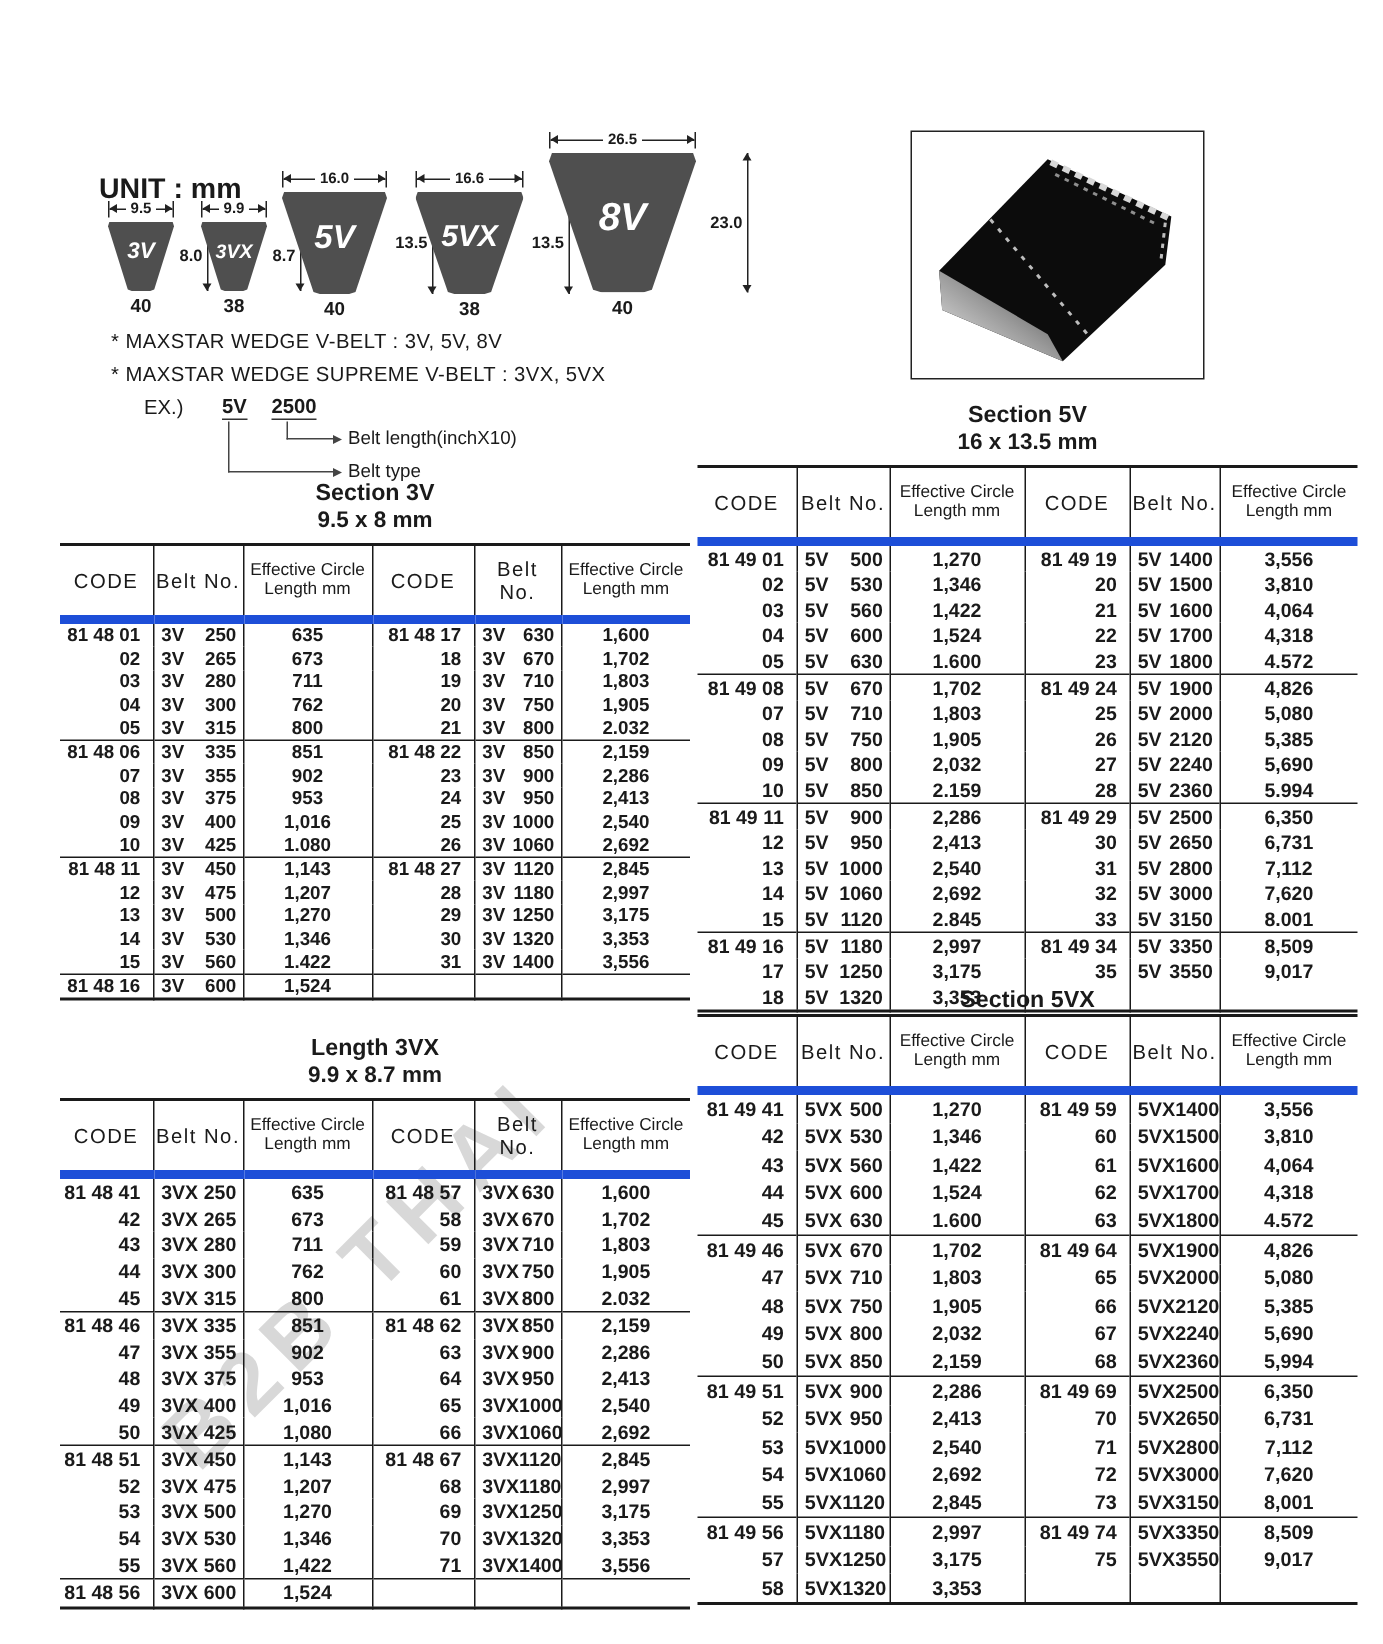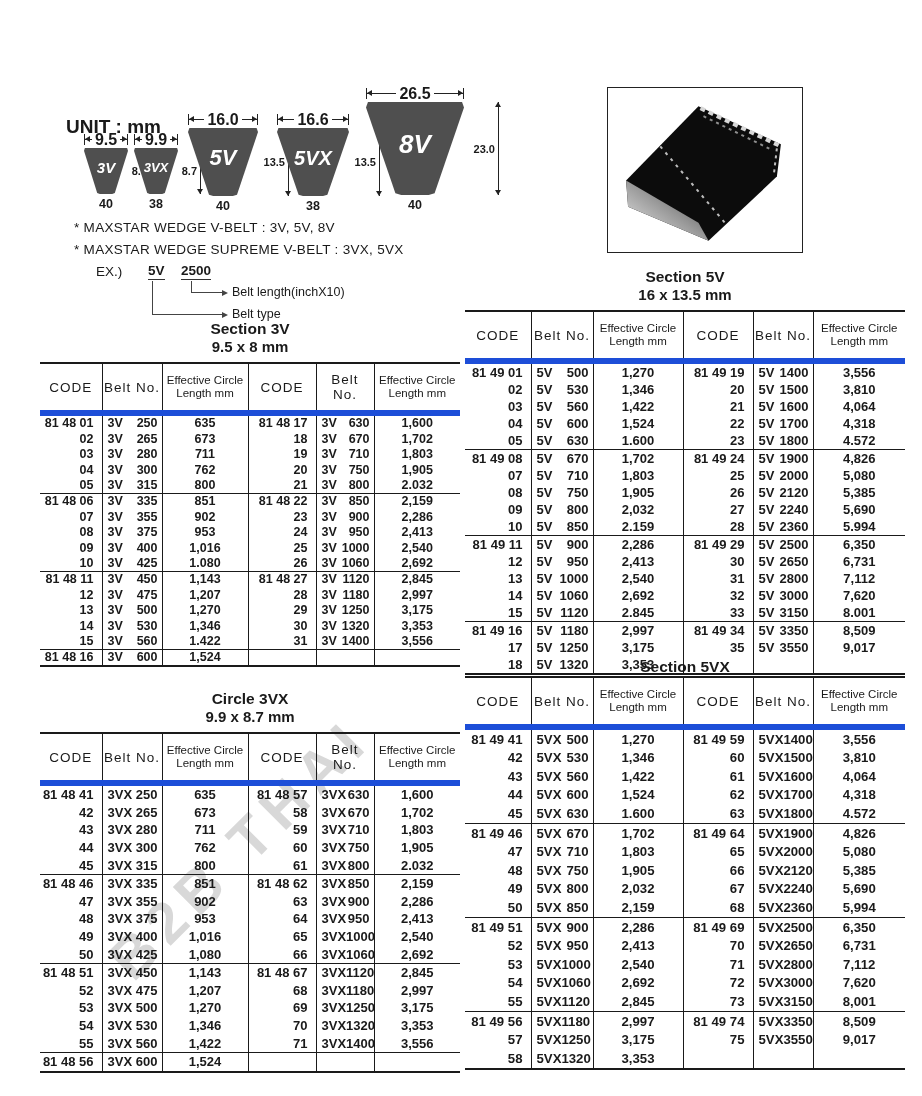--- a/index.html
+++ b/index.html
@@ -4,21 +4,21 @@
 <style>
   html,body{margin:0;padding:0;background:#fff;}
   .page{position:relative;width:922px;height:1096px;background:#fff;overflow:hidden;
         font-family:"Liberation Sans",sans-serif;color:#1a1a1a;}
   .page-title{position:absolute;left:46px;top:50px;font-size:40px;font-weight:800;
         letter-spacing:0px;color:#111;}
   .unit-label{position:absolute;left:66px;top:116px;font-size:19px;font-weight:600;}
 
   
   .profile{position:absolute;}
-  .dim-top{display:flex;align-items:center;height:13px;font-size:16px;font-weight:700;}
+  .dim-top{display:flex;align-items:center;height:13px;font-size:10px;font-weight:700;}
   .dim-top .tick{width:1px;height:11px;background:#222;}
   .dim-top .arr{flex:1;height:1px;background:#222;position:relative;min-width:4px;}
   .dim-top .arr.l:before{content:'';position:absolute;left:0;top:-3px;
         border-right:5px solid #222;border-top:3px solid transparent;border-bottom:3px solid transparent;}
   .dim-top .arr.r:before{content:'';position:absolute;right:0;top:-3px;
         border-left:5px solid #222;border-top:3px solid transparent;border-bottom:3px solid transparent;}
   .dim-top .val{padding:0 3px;white-space:nowrap;}
   .belt-shape{margin-top:2px;background:#4f4f4f;
         clip-path:polygon(2% 0,98% 0,100% 6%,70% 98%,64% 100%,36% 100%,30% 98%,0 6%);
         display:flex;align-items:center;justify-content:center;}
@@ -68,21 +68,21 @@
 </style>
 </head>
 <body>
 
 <div class="page">
 
   <div class="unit-label">UNIT : mm</div>
 
   <div class="watermark">B2B THAI</div>
 
-  <div class="profile" style="left:84px;top:133px;width:44px;">
+  <div class="profile" style="left:72px;top:133px;width:44px;">
     <div class="dim-top">
       <span class="tick"></span>
         <span class="arr l"></span>
       <span class="val">9.5</span>
       <span class="arr r"></span>
         <span class="tick"></span>
     </div>
     <div class="belt-shape" style="height:46px;">
       <span class="bl" style="font-size:15px;">3V</span>
     </div>
@@ -844,21 +844,21 @@
             <td class="c3 len">3,353</td>
             <td class="c4 code"></td>
             <td class="c5 belt"></td>
             <td class="c6 len"></td>
           </tr>
         </tbody>
       </table>
   </div>
 
   <div class="tb-block" style="left:40px;top:690px;width:420px;">
-    <div class="tb-title">Circle 3VX</div>
+    <div class="tb-title">Length 3VX</div>
     <div class="tb-sub">9.9 x 8.7 mm</div>
     <table class="t" style="--rh:17.6px;--fs:13px;">
       <colgroup>
           <col style="width:62px">
           <col style="width:60px">
           <col style="width:86px">
           <col style="width:68px">
           <col style="width:58px">
           <col style="width:86px">
         </colgroup>

